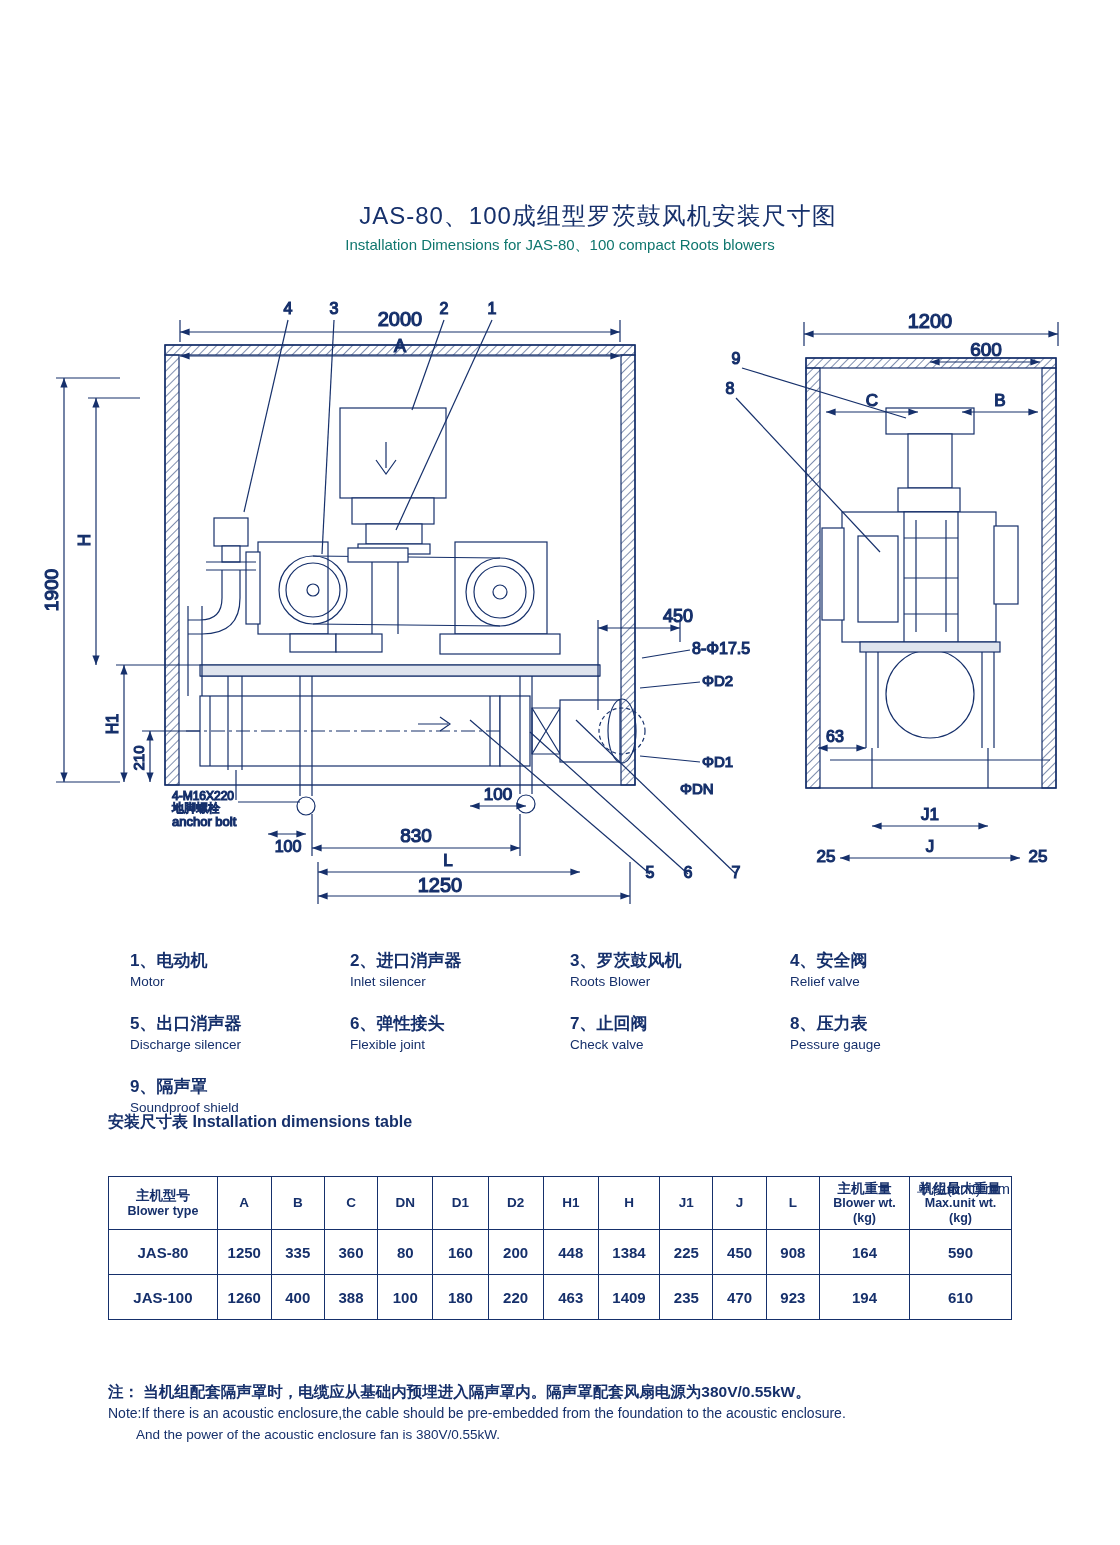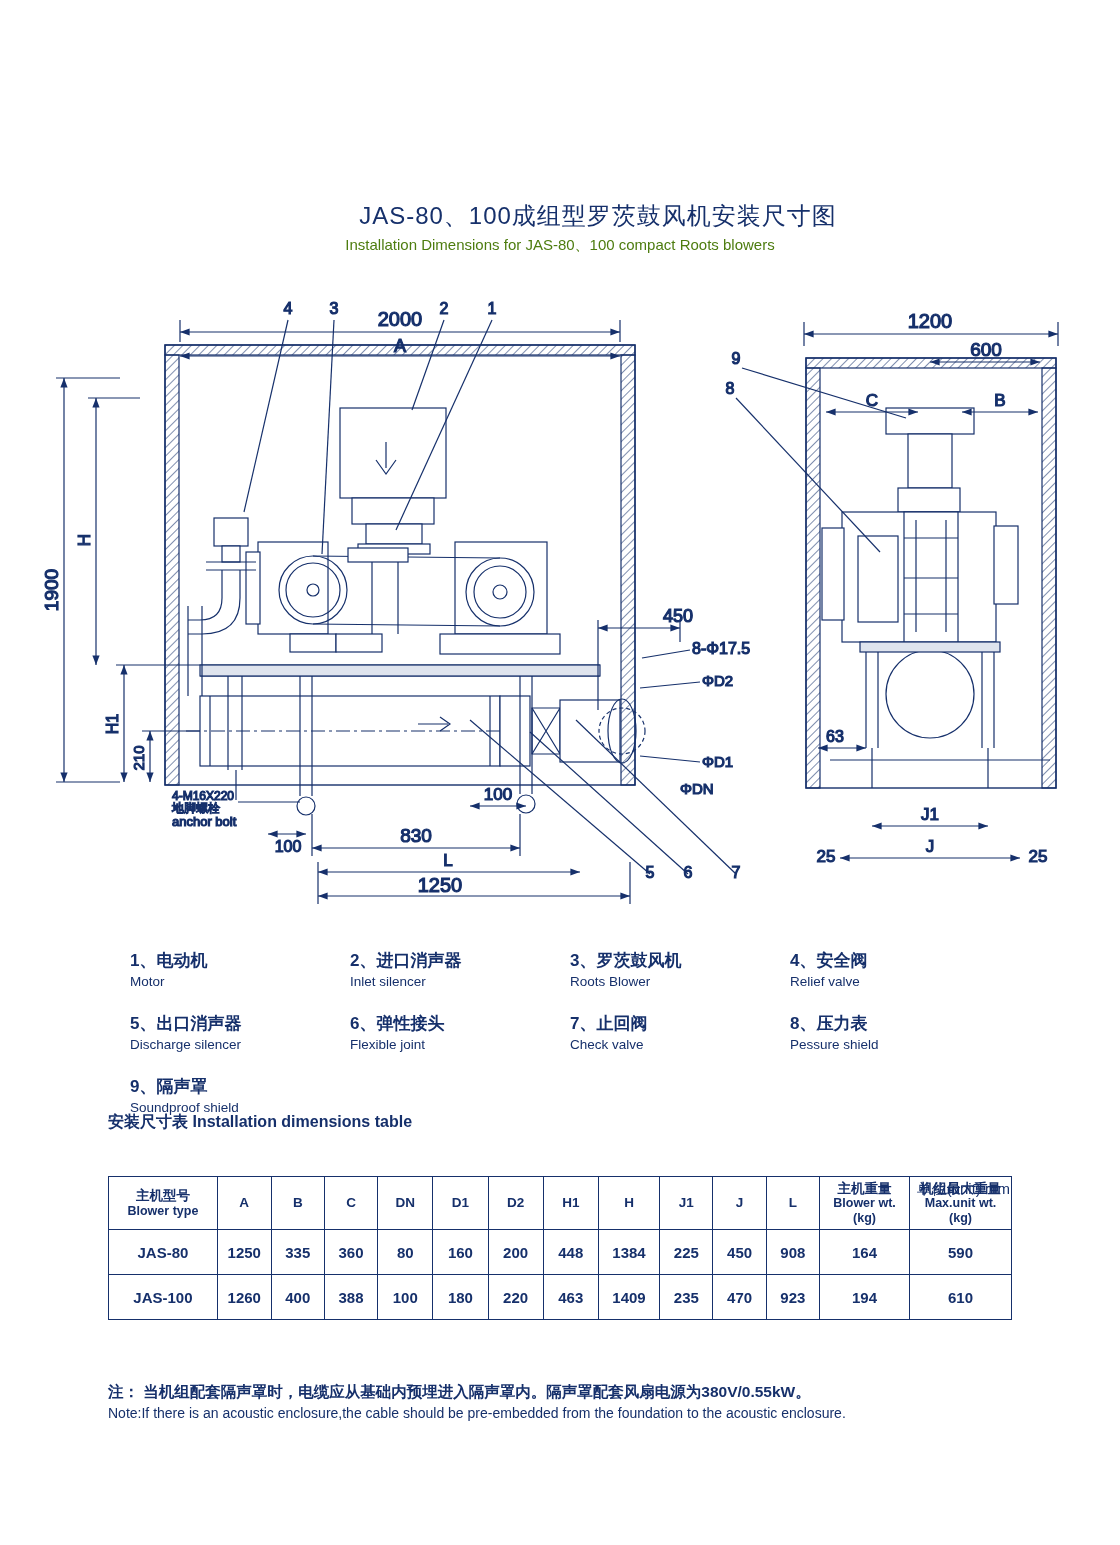--- a/index.html
+++ b/index.html
@@ -1,21 +1,21 @@
 <!DOCTYPE html>
 <html><head>
 <meta charset="utf-8">
 <style>
   html,body{margin:0;padding:0;background:#fff;}
   body{width:1120px;height:1545px;position:relative;font-family:"Liberation Sans",sans-serif;color:#111;}
   .page{position:relative;width:1120px;height:1545px;overflow:hidden;}
 
   
   .title-cn{position:absolute;left:0;top:200px;width:1120px;text-align:center;font-size:24px;font-weight:normal;letter-spacing:1px;color:#16306b;padding-left:38px;}
-  .title-en{position:absolute;left:0;top:236px;width:1120px;text-align:center;font-size:15px;color:#4d7c0f;}
+  .title-en{position:absolute;left:0;top:236px;width:1120px;text-align:center;font-size:15px;color:#0f766e;}
 
   
   .drawing{position:absolute;left:0;top:290px;width:1120px;height:640px;}
   .drawing svg{display:block;}
 
   
   .legend{position:absolute;left:130px;top:950px;width:880px;}
   .legend-row{display:flex;margin-bottom:22px;align-items:center;}
   .legend-item{width:220px;}
   .legend-cn{font-size:17px;font-weight:bold;color:#16306b;line-height:1.35;}
@@ -274,21 +274,21 @@
       <div class="legend-item">
         <div class="legend-cn">6、弹性接头</div>
         <div class="legend-en">Flexible  joint</div>
       </div>
       <div class="legend-item">
         <div class="legend-cn">7、止回阀</div>
         <div class="legend-en">Check valve</div>
       </div>
       <div class="legend-item">
         <div class="legend-cn">8、压力表</div>
-        <div class="legend-en">Pessure shield</div>
+        <div class="legend-en">Pessure gauge</div>
       </div>
     </div>
     <div class="legend-row">
       <div class="legend-item">
         <div class="legend-cn">9、隔声罩</div>
         <div class="legend-en">Soundproof  shield</div>
       </div>
     </div>
   </div>
 
@@ -355,15 +355,16 @@
         <td>923</td>
         <td>194</td>
         <td>610</td>
       </tr>
     </tbody>
   </table>
 
   <div class="notes">
     <div class="note-cn">注： 当机组配套隔声罩时，电缆应从基础内预埋进入隔声罩内。隔声罩配套风扇电源为380V/0.55kW。</div>
     <div class="note-en1">Note:If there is an acoustic enclosure,the cable should be pre-embedded from the foundation to the acoustic enclosure.</div>
+    <div class="note-en2">And the power of the acoustic enclosure fan is 380V/0.55kW.</div>
   </div>
 
 </div>
 
 </body></html>

